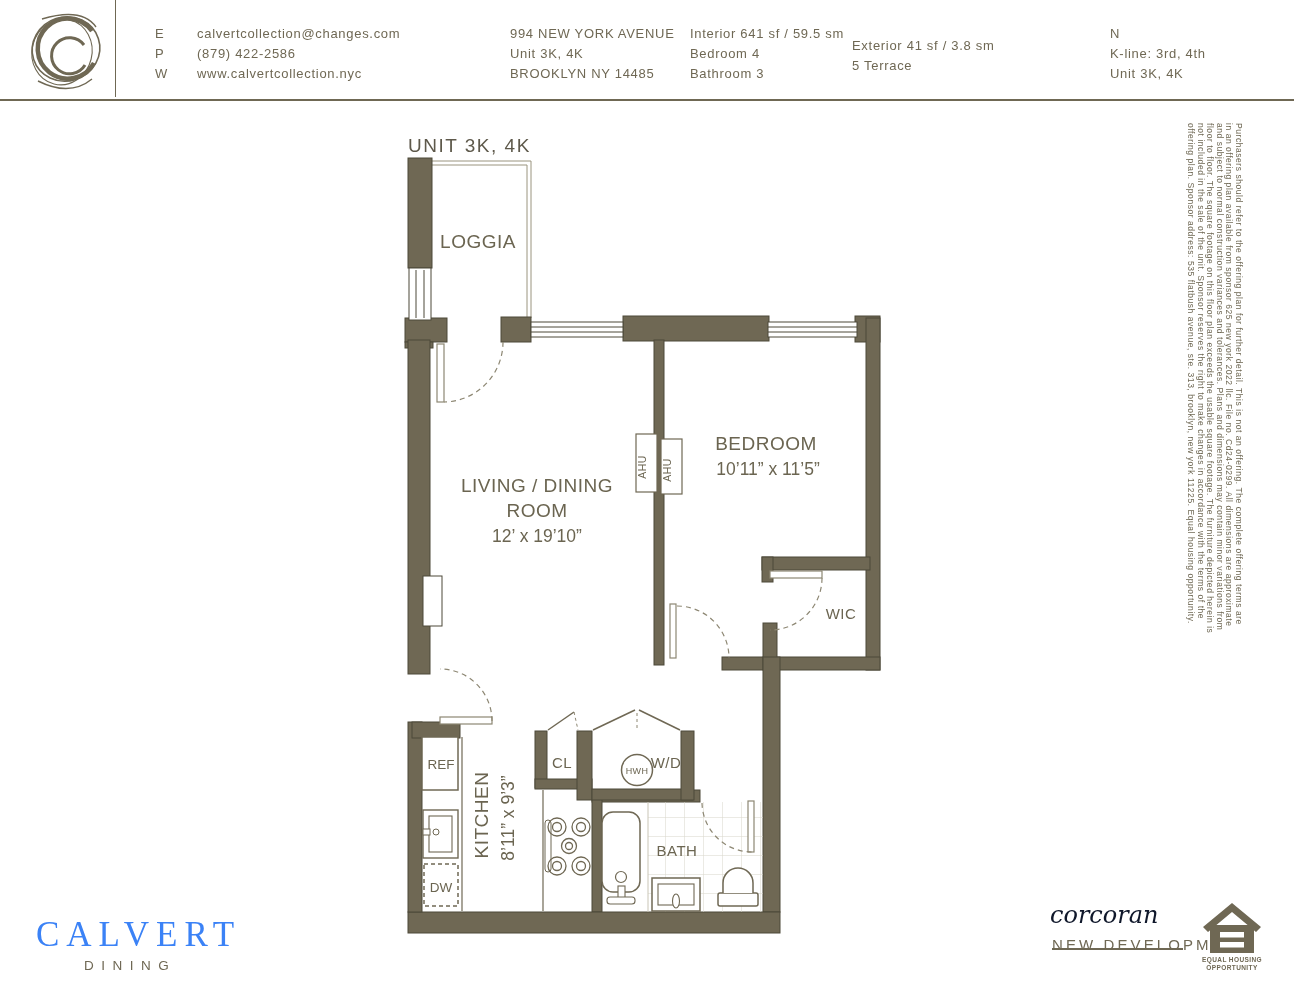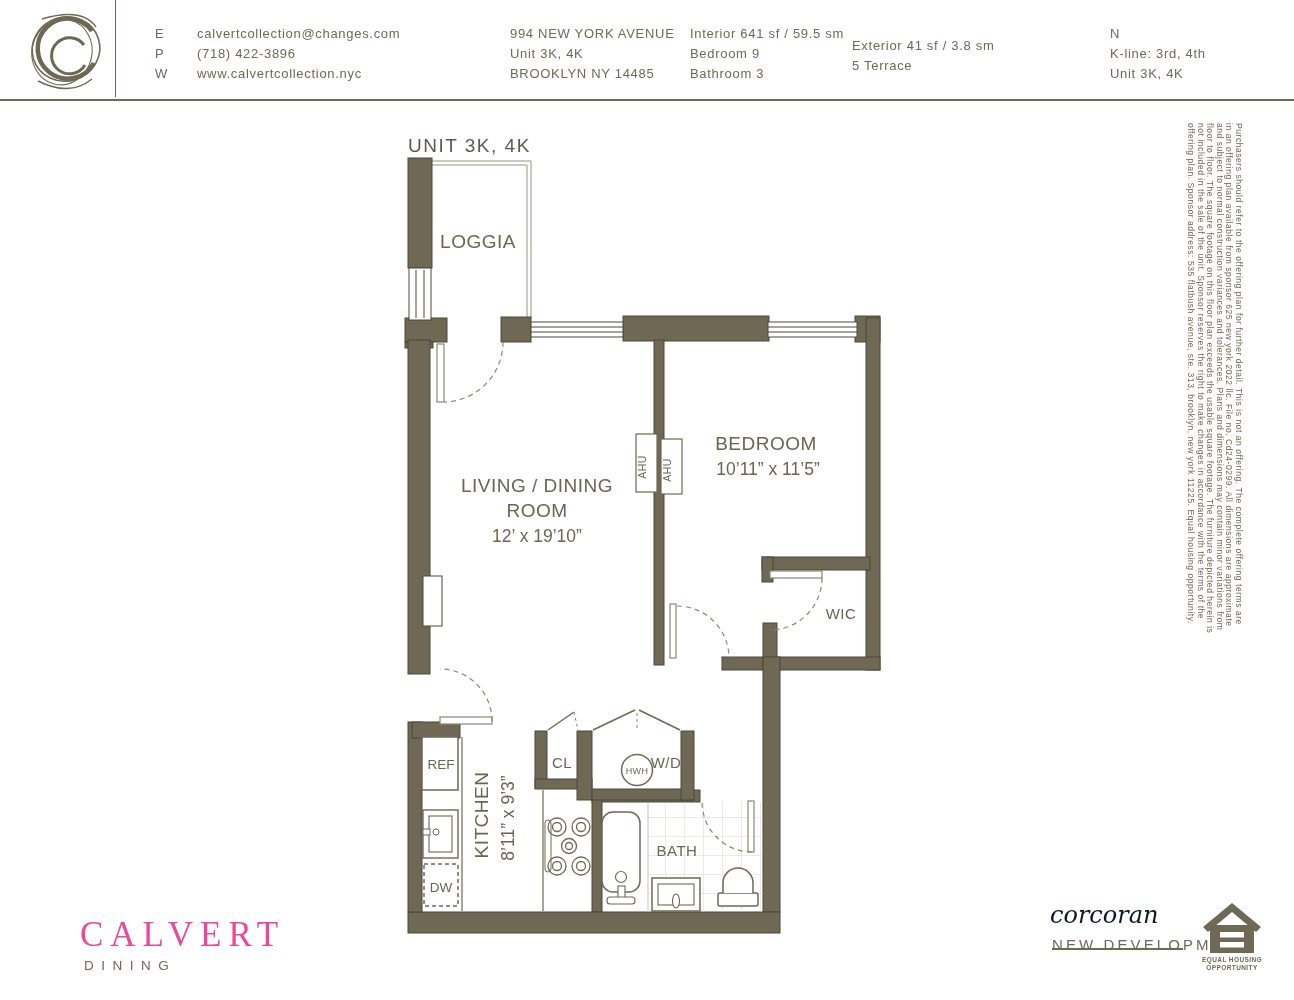--- a/index.html
+++ b/index.html
@@ -12,21 +12,21 @@
   .contact-row{display:flex;}
   .contact-row .lbl{width:42px;}
   .hdr-divider{position:absolute;left:115px;top:0;width:1px;height:97px;background:#6F6854;}
   .hdr-rule{position:absolute;left:0;top:99px;width:1294px;height:2px;background:#6F6854;}
   
   .disclaimer{position:absolute;left:1243px;top:123px;width:682px;
       transform:rotate(90deg);transform-origin:top left;
       font-size:8.5px;line-height:9.6px;letter-spacing:0.55px;color:#6F6854;}
   
   .calvert{position:absolute;left:36px;top:915px;font-family:"Liberation Serif", serif;
-      font-size:35px;letter-spacing:7px;color:#ec4899;font-weight:400;margin-left:44px;}
+      font-size:35px;letter-spacing:7px;color:#3b82f6;font-weight:400;}
   .calvert-sub{position:absolute;left:84px;top:958px;font-size:13.5px;letter-spacing:7.5px;color:#6F6854;}
   .corcoran{position:absolute;left:1050px;top:901px;font-family:"DejaVu Serif", serif;
       font-style:italic;font-size:24px;color:#0f172a;}
   .corcoran-rule{position:absolute;left:1052px;top:948px;width:131px;height:2px;background:#6F6854;}
   .corcoran-sub{position:absolute;left:1052px;top:936px;font-size:15px;letter-spacing:3.1px;color:#6F6854;}
   .eho-text{position:absolute;left:1196px;top:956px;width:72px;text-align:center;
       font-size:6.5px;font-weight:bold;letter-spacing:0.4px;line-height:8px;color:#6F6854;}
   
   svg text{font-family:"Liberation Sans", sans-serif;fill:#6B6551;}
   .t-title{font-size:19px;letter-spacing:1.5px;fill:#5E594B;}
@@ -52,37 +52,37 @@
 </svg>
 <div class="hdr-divider"></div>
 
 <div class="hdr-col" style="left:155px;">
   <div class="contact-row">
     <span class="lbl">E</span>
     <span>calvertcollection@changes.com</span>
   </div>
   <div class="contact-row">
     <span class="lbl">P</span>
-    <span>(718) 422-3896</span>
+    <span>(879) 422-2586</span>
   </div>
   <div class="contact-row">
     <span class="lbl">W</span>
     <span>www.calvertcollection.nyc</span>
   </div>
 </div>
 
 <div class="hdr-col" style="left:510px;">
   <div>994 NEW YORK AVENUE</div>
   <div>Unit 3K, 4K</div>
   <div>BROOKLYN NY 14485</div>
 </div>
 
 <div class="hdr-col" style="left:690px;">
   <div>Interior 641 sf / 59.5 sm</div>
-  <div>Bedroom 9</div>
+  <div>Bedroom 4</div>
   <div>Bathroom 3</div>
 </div>
 
 <div class="hdr-col" style="left:852px;margin-top:12px;">
   <div>Exterior 41 sf / 3.8 sm</div>
   <div>5 Terrace</div>
 </div>
 
 <div class="hdr-col" style="left:1110px;">
   <div>N</div>

